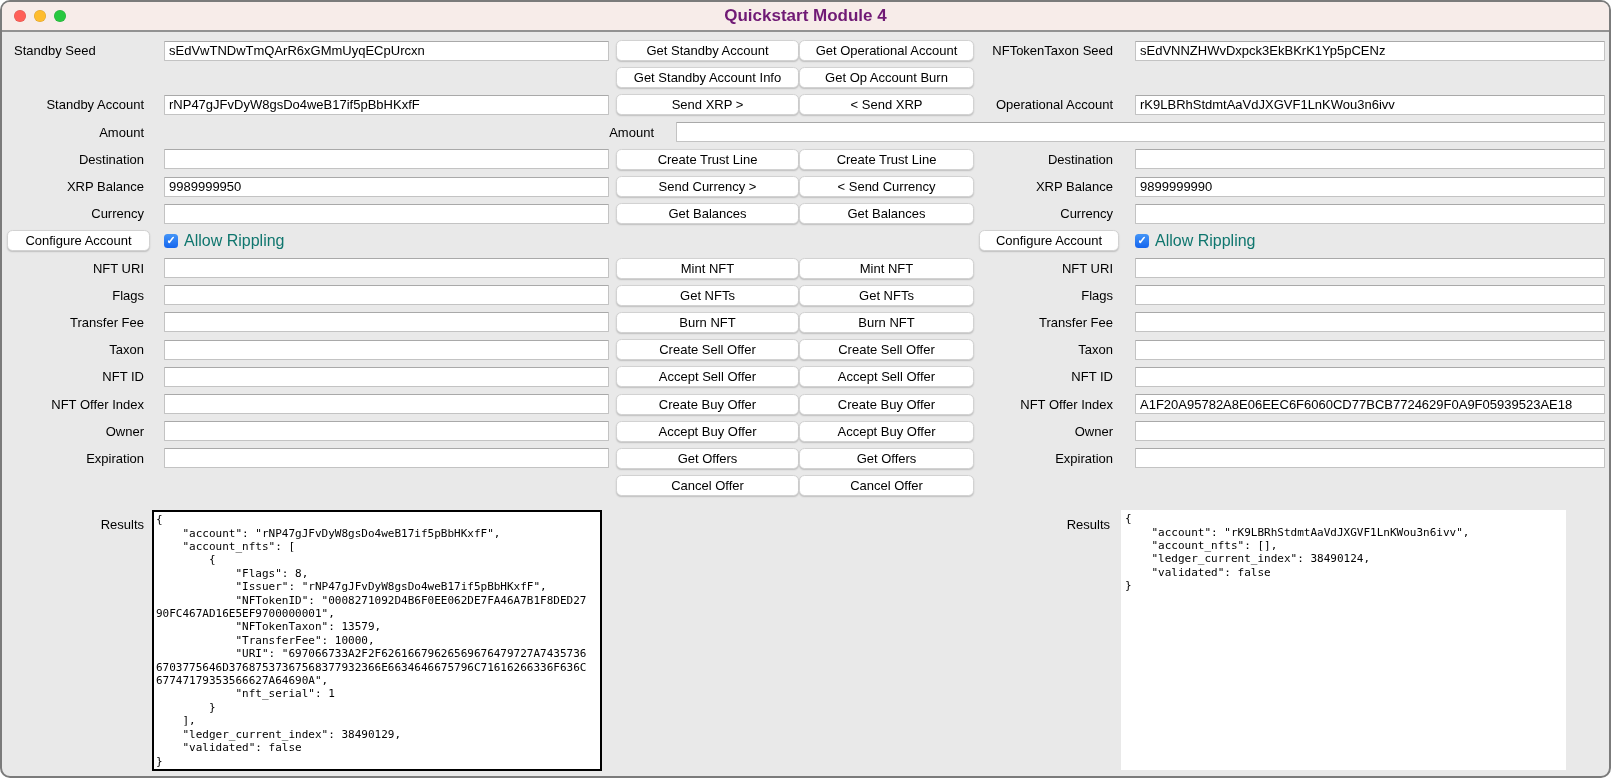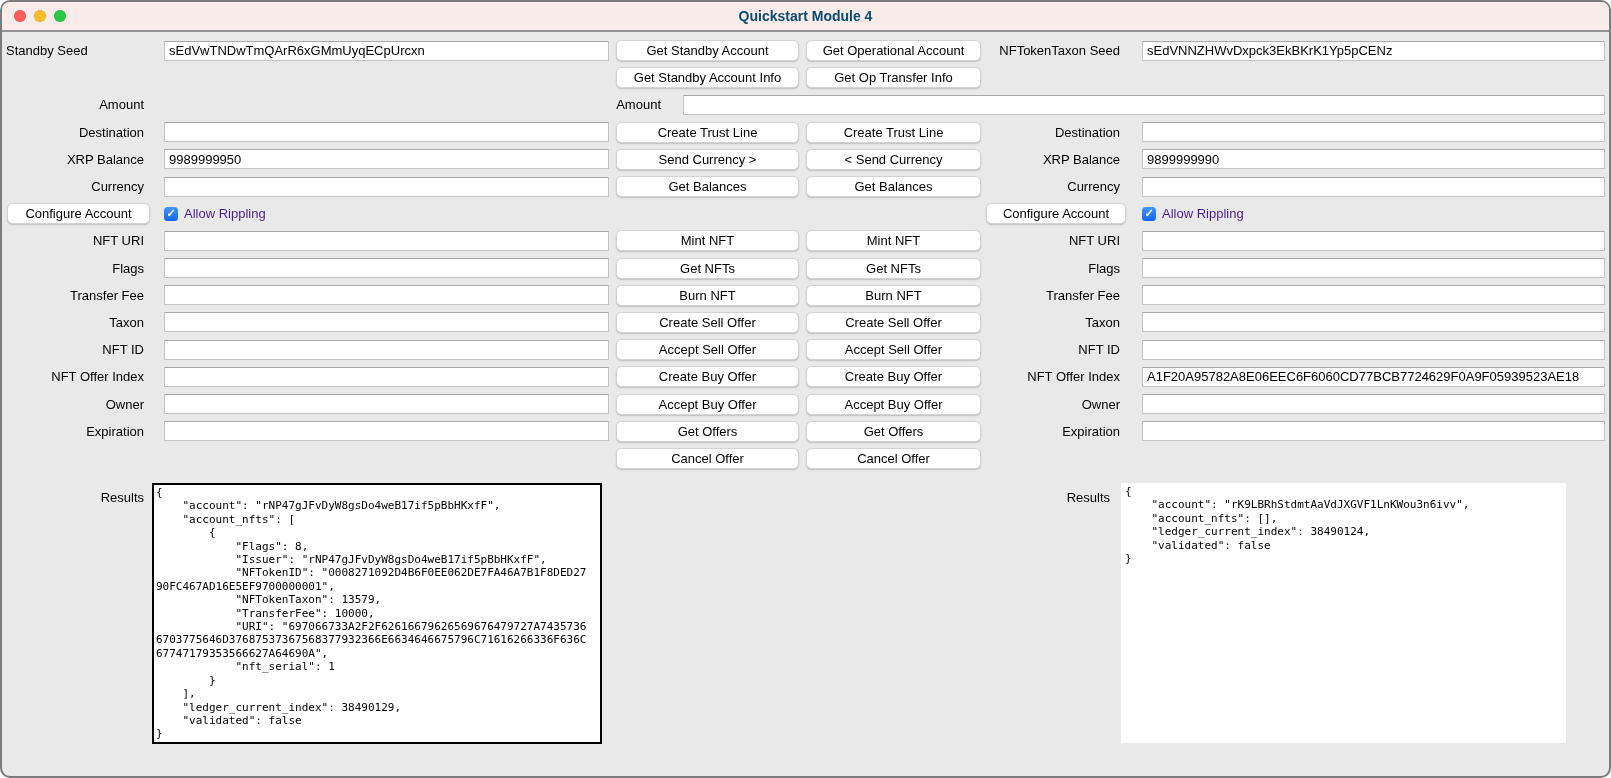--- a/index.html
+++ b/index.html
@@ -5,48 +5,48 @@
   html,body{margin:0;padding:0;background:#ffffff;font-family:"Liberation Sans",sans-serif;}
   .window{width:1611px;height:778px;box-sizing:border-box;border-radius:10px;overflow:hidden;
           border:2px solid #7b7b7b;position:relative;background:#e9e9e9;}
   
   .titlebar{height:28px;background:#f7ece9;display:flex;align-items:center;justify-content:center;position:relative;}
   .traffic{position:absolute;left:12px;top:0;height:28px;display:flex;align-items:center;gap:8px;}
   .tl{width:12px;height:12px;border-radius:50%;box-shadow:inset 0 0 0 0.5px rgba(0,0,0,.15);}
   .tl.red{background:#ff5f57;}
   .tl.yellow{background:#febc2e;}
   .tl.green{background:#28c840;}
-  .title{font-size:14px;font-weight:700;color:#0c4a6e;}
+  .title{font-size:17px;font-weight:700;color:#701a75;}
   .titlesep{height:2px;background:#929292;}
   
   .content{padding-top:5px;}
   .row{display:flex;align-items:center;height:27.2px;}
   .ll{width:148px;flex:none;text-align:right;padding-right:6px;box-sizing:border-box;font-size:13px;color:#000;}
-  .ll.west{text-align:left;padding-left:4px;}
+  .ll.west{text-align:left;padding-left:12px;}
   .lf{width:445px;flex:none;margin-left:14px;}
   .ba{width:183px;flex:none;margin-left:7px;}
-  .bb{width:175px;flex:none;margin-left:7px;}
+  .bb{width:175px;flex:none;margin-left:0;}
   .rl{width:145px;flex:none;text-align:right;padding-right:6px;box-sizing:border-box;font-size:13px;color:#000;}
   .rf{flex:1;margin-left:16px;margin-right:4px;}
   .field{width:100%;height:20px;box-sizing:border-box;background:#fff;border:1px solid #c3c3c3;border-top-color:#a9a9a9;
          border-radius:1px;font-family:"Liberation Sans",sans-serif;font-size:13px;color:#000;padding:0 4px;outline:none;}
   .btn{width:100%;height:21px;background:#fff;border:1px solid #d2d2d2;border-radius:5.5px;
        box-shadow:0 1px 1.5px rgba(0,0,0,.18);font-family:"Liberation Sans",sans-serif;font-size:13px;color:#000;
        display:block;cursor:default;}
   .cfgwrap{display:flex;padding-right:0;}
   .cfgwrap .btn{margin-left:5px;width:143px;flex:none;}
   .cfgwrap-r{display:flex;justify-content:flex-end;padding-right:0;}
   .cfgwrap-r .btn{width:140px;flex:none;}
   .cbrow{display:flex;align-items:center;gap:6px;}
   .checkbox{width:14px;height:14px;flex:none;border-radius:3.5px;background:#dedede;border:1px solid #bdbdbd;
             box-sizing:border-box;display:flex;align-items:center;justify-content:center;}
   .checkbox.checked{background:linear-gradient(180deg,#4495f7,#1565ee);border:none;}
   .checkbox .mark{display:none;color:#fff;font-size:11px;font-weight:700;line-height:1;}
   .checkbox.checked .mark{display:block;}
-  .cblabel{font-size:13px;color:#4c1d95;}
+  .cblabel{font-size:16px;color:#0f766e;}
   
   .results-row{display:flex;align-items:flex-start;margin-top:11px;}
   .res-ll{width:148px;flex:none;text-align:right;padding:7px 6px 0 0;box-sizing:border-box;font-size:13px;}
   .res-rl{width:514px;flex:none;text-align:right;padding:7px 6px 0 0;box-sizing:border-box;font-size:13px;}
   .resultsbox{font-family:"DejaVu Sans Mono",monospace;font-size:11px;line-height:13.4px;white-space:pre;
               overflow:hidden;background:#fff;color:#000;}
   .resultsbox.bordered{width:444px;height:256px;border:2px solid #000;margin-left:2px;padding:1px 0 0 2px;flex:none;}
   .resultsbox.plain{width:441px;height:258px;border:none;margin-left:5px;padding:2px 0 0 4px;flex:none;}
 </style>
 </head>
@@ -78,26 +78,38 @@
       <div class="rf"><input class="field" value="sEdVNNZHWvDxpck3EkBKrK1Yp5pCENz" style=""></div>
     </div>
 
     <div class="row">
       <div class="ll"></div>
         <div class="lf"></div>
       <div class="ba">
           <button class="btn">Get Standby Account Info</button>
         </div>
       <div class="bb">
-          <button class="btn">Get Op Transfer Info</button>
+          <button class="btn">Get Op Account Burn</button>
         </div>
       <div class="rl"></div>
         <div class="rf"></div>
     </div>
 
+    <div class="row">
+      <div class="ll">Standby Account</div>
+      <div class="lf"><input class="field" value="rNP47gJFvDyW8gsDo4weB17if5pBbHKxfF" style=""></div>
+      <div class="ba">
+          <button class="btn">Send XRP &gt;</button>
+        </div>
+      <div class="bb">
+          <button class="btn">&lt; Send XRP</button>
+        </div>
+      <div class="rl">Operational Account</div>
+      <div class="rf"><input class="field" value="rK9LBRhStdmtAaVdJXGVF1LnKWou3n6ivv" style=""></div>
+    </div>
 
     <div class="row">
       <div class="ll">Amount</div>
       <div class="ba"></div>
         <div class="bb"></div>
       <div class="rl">Amount</div>
       <div class="rf"><input class="field" style=""></div>
     </div>
 
     <div class="row">

